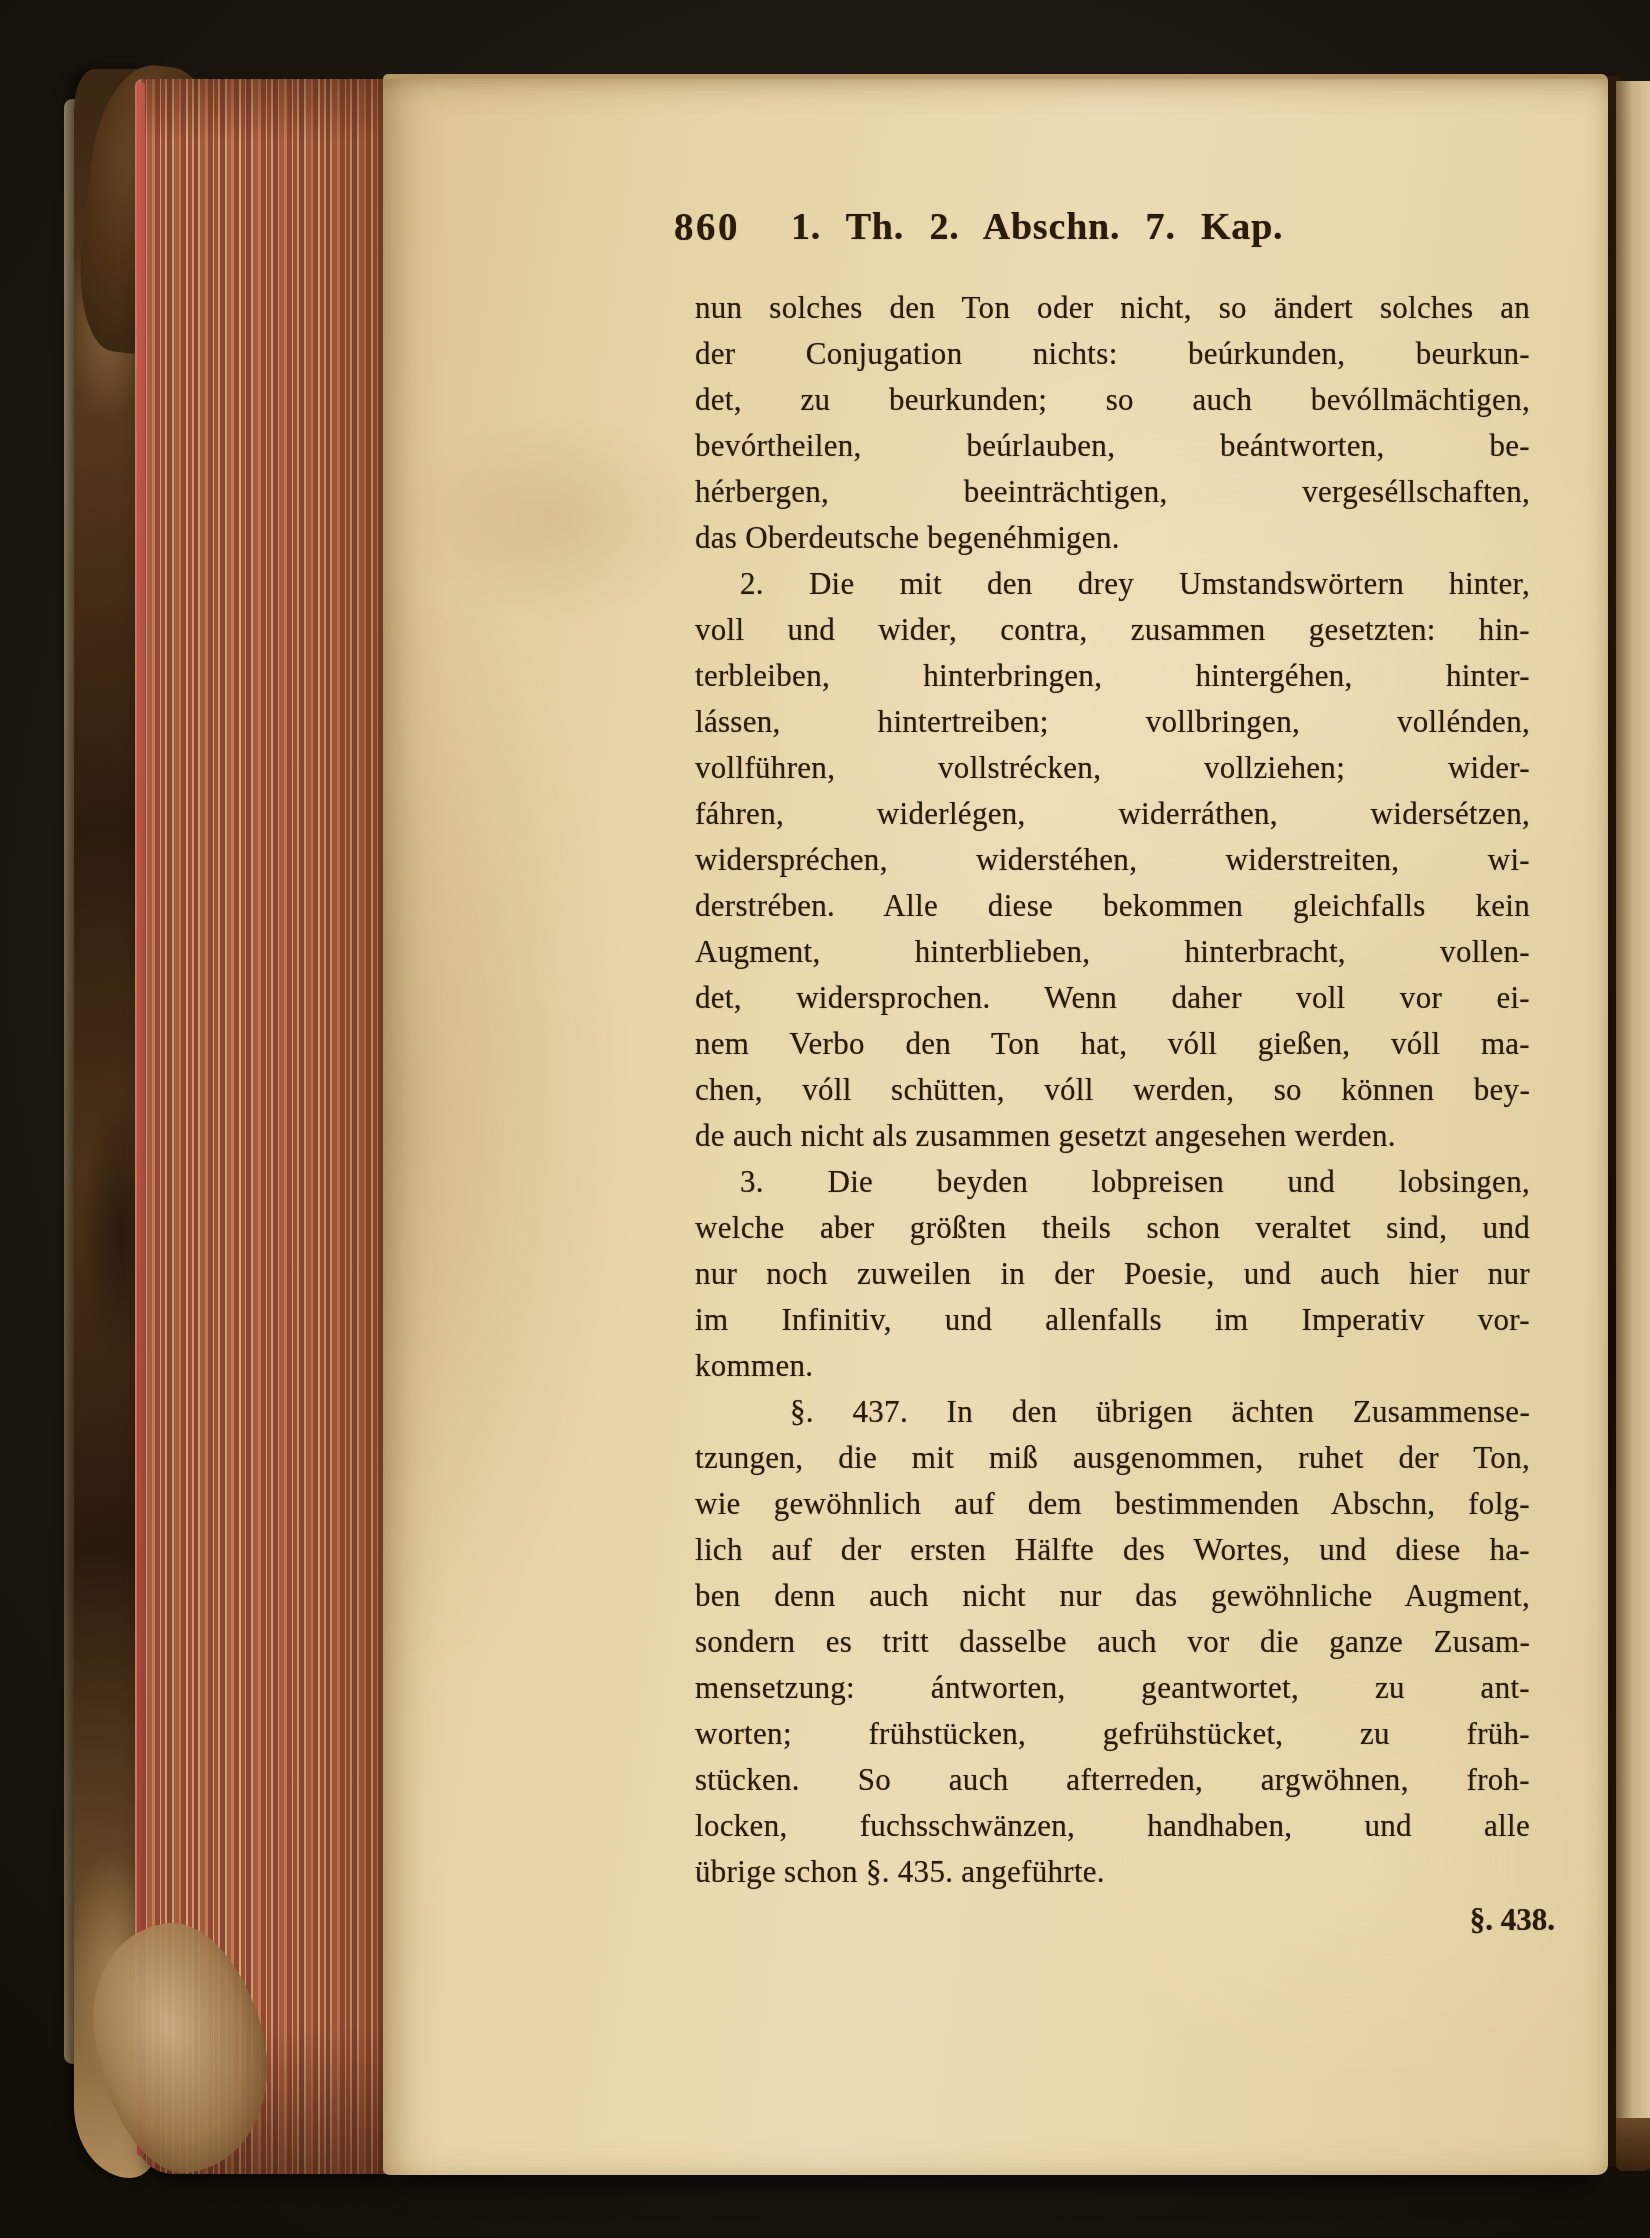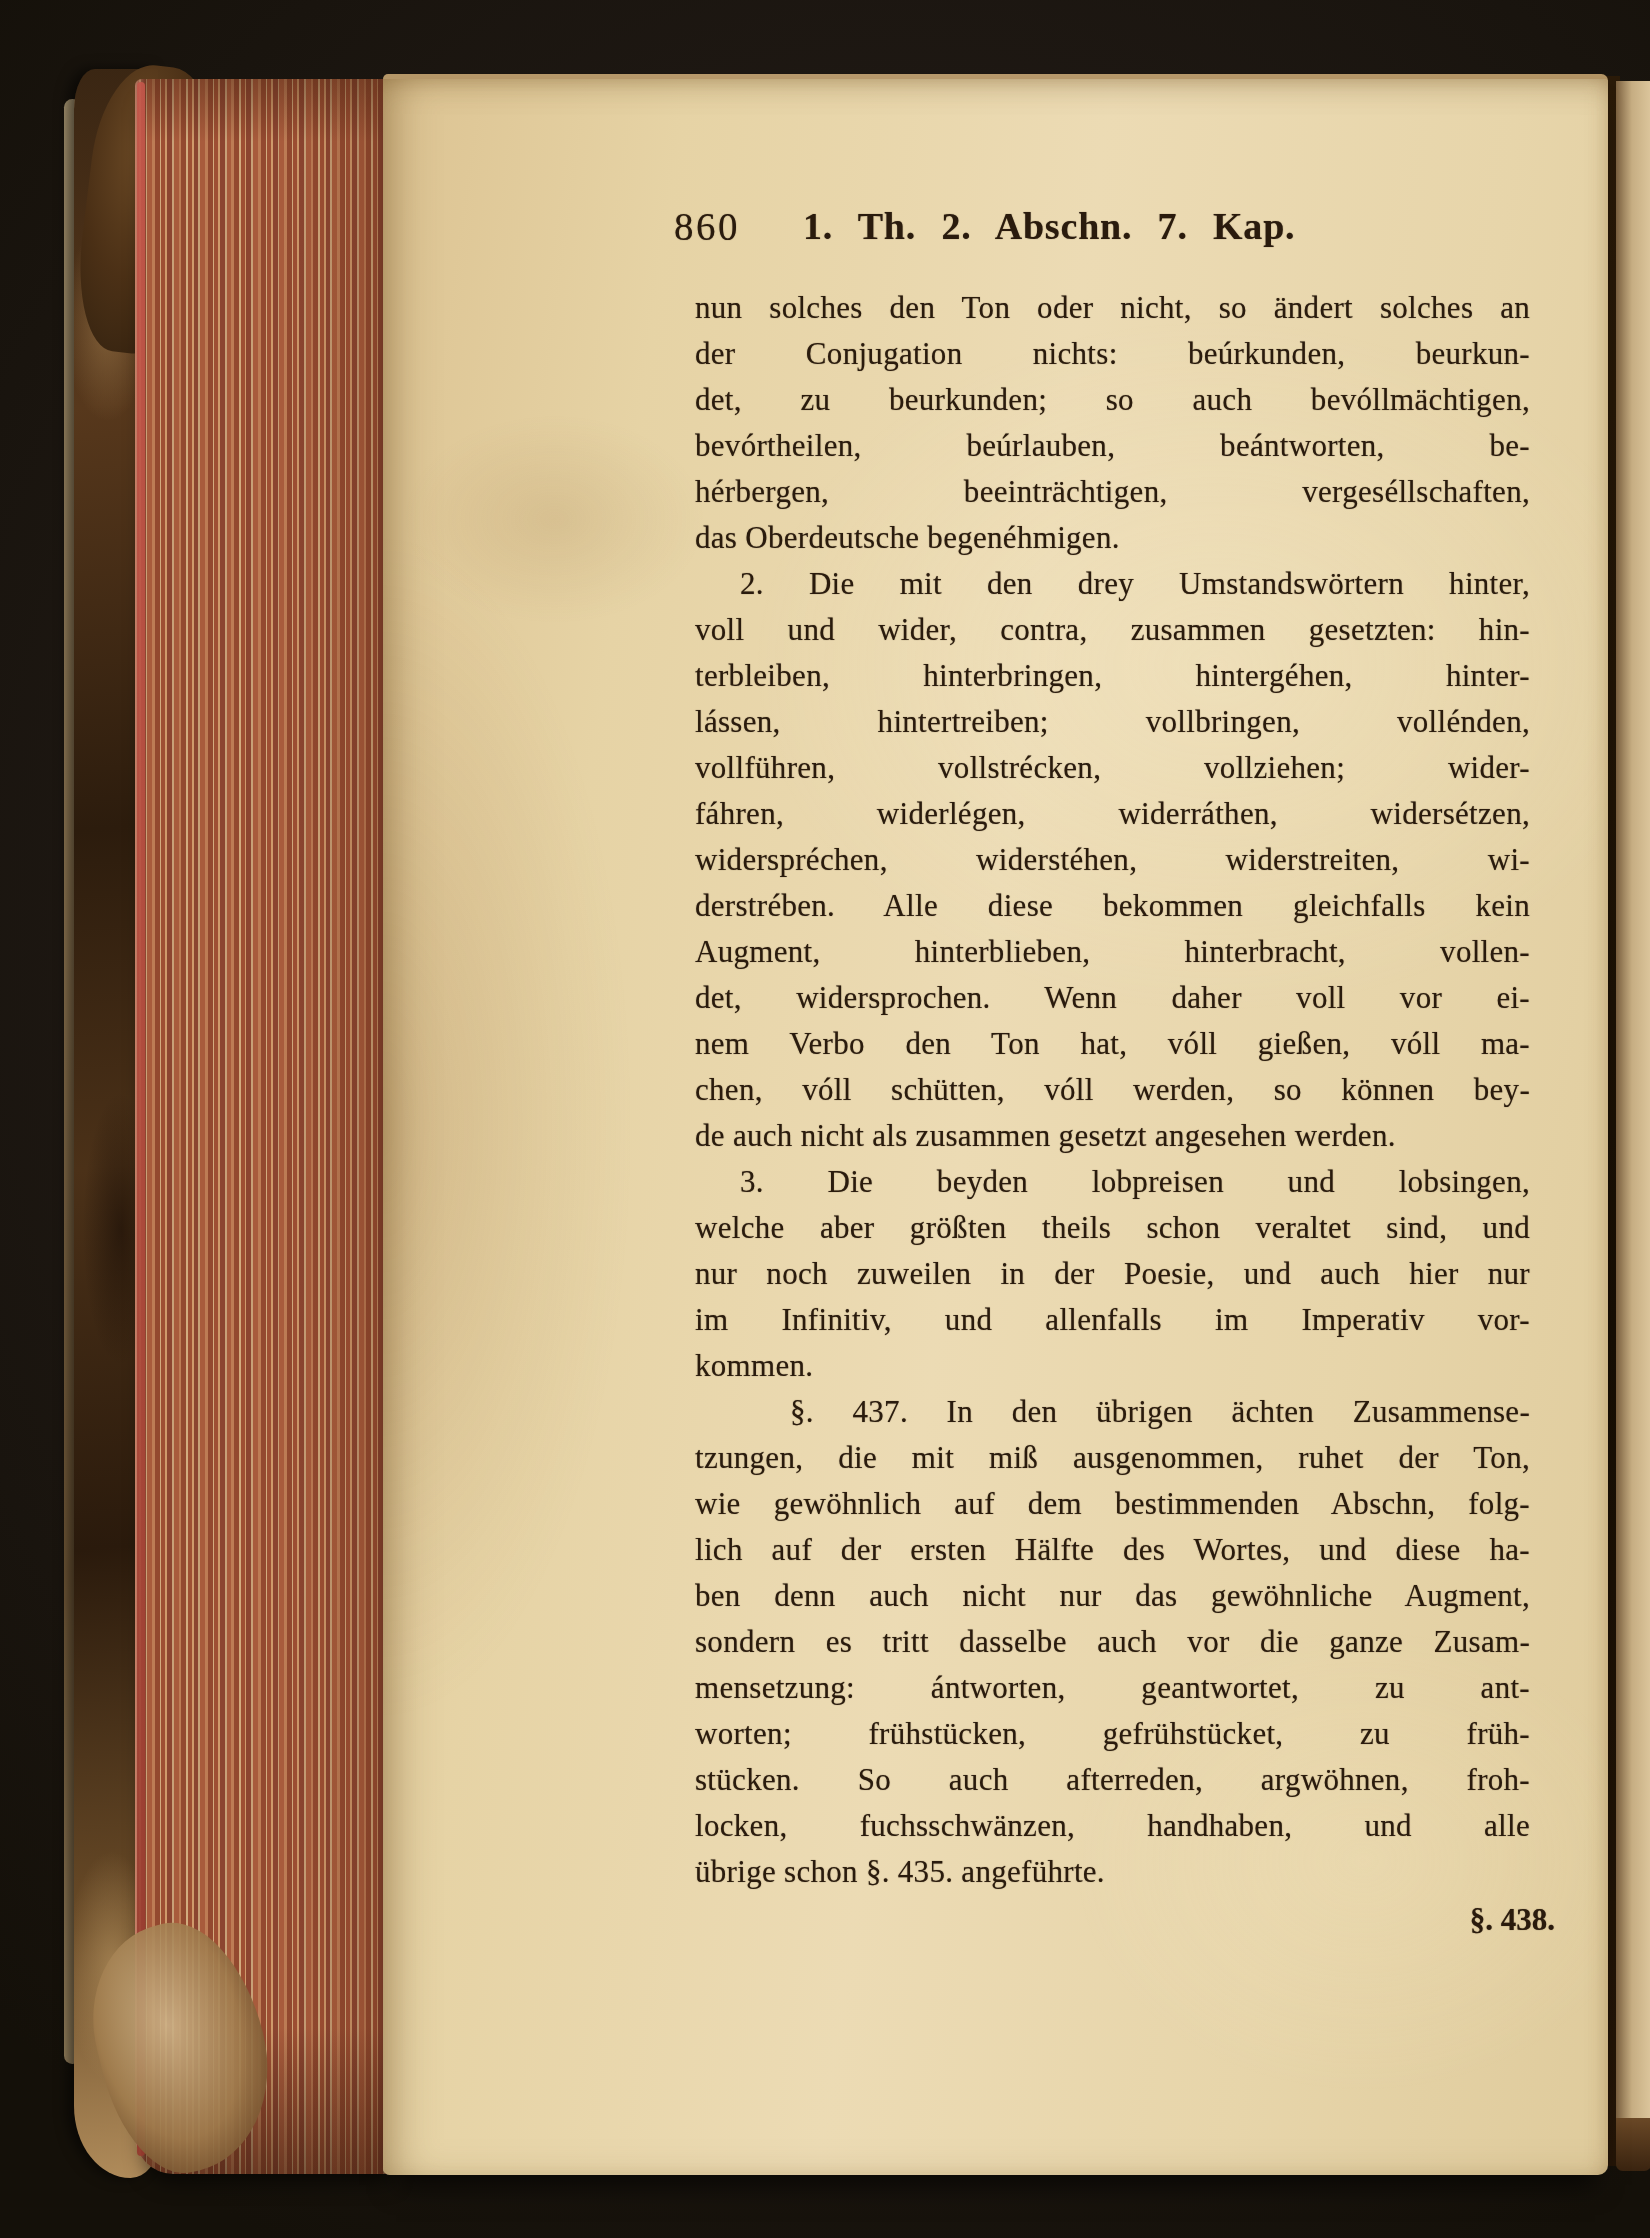--- a/index.html
+++ b/index.html
@@ -82,24 +82,24 @@
     border-radius:5px 6.6px 10px 6.6px;
     box-shadow:
       inset 25px 0 45px -18px rgba(110,75,30,.5),
       inset 0 15px 35px -21.5px rgba(120,85,40,.55),
       inset -11.6px 0 25px -15px rgba(120,85,40,.35),
       0 23px 25px -13.2px rgba(0,0,0,.65);
   }
   
   .ink{color:#2a1b0d;text-shadow:0 0 1.1px rgba(42,27,13,.55);}
   .page-number{
-    position:absolute;left:291px;top:125px;font-size:39px;font-weight:400;letter-spacing:2.5px;
+    position:absolute;left:291px;top:125px;font-size:39px;font-weight:700;letter-spacing:2.5px;
   }
   .running-header{
-    position:absolute;left:420px;top:125px;width:545px;font-size:38px;font-weight:700;
+    position:absolute;left:408px;top:125px;width:545px;font-size:38px;font-weight:700;
     letter-spacing:0.8px;word-spacing:15px;white-space:nowrap;
   }
   .body-text{
     position:absolute;left:312px;top:206px;width:835px;
     font-size:31px;font-weight:400;letter-spacing:0.3px;
   }
   .line{height:46px;line-height:46px;white-space:normal;}
   .jline{text-align:justify;text-align-last:justify;}
   .jline.last{text-align-last:left;}
   .margin-note{

